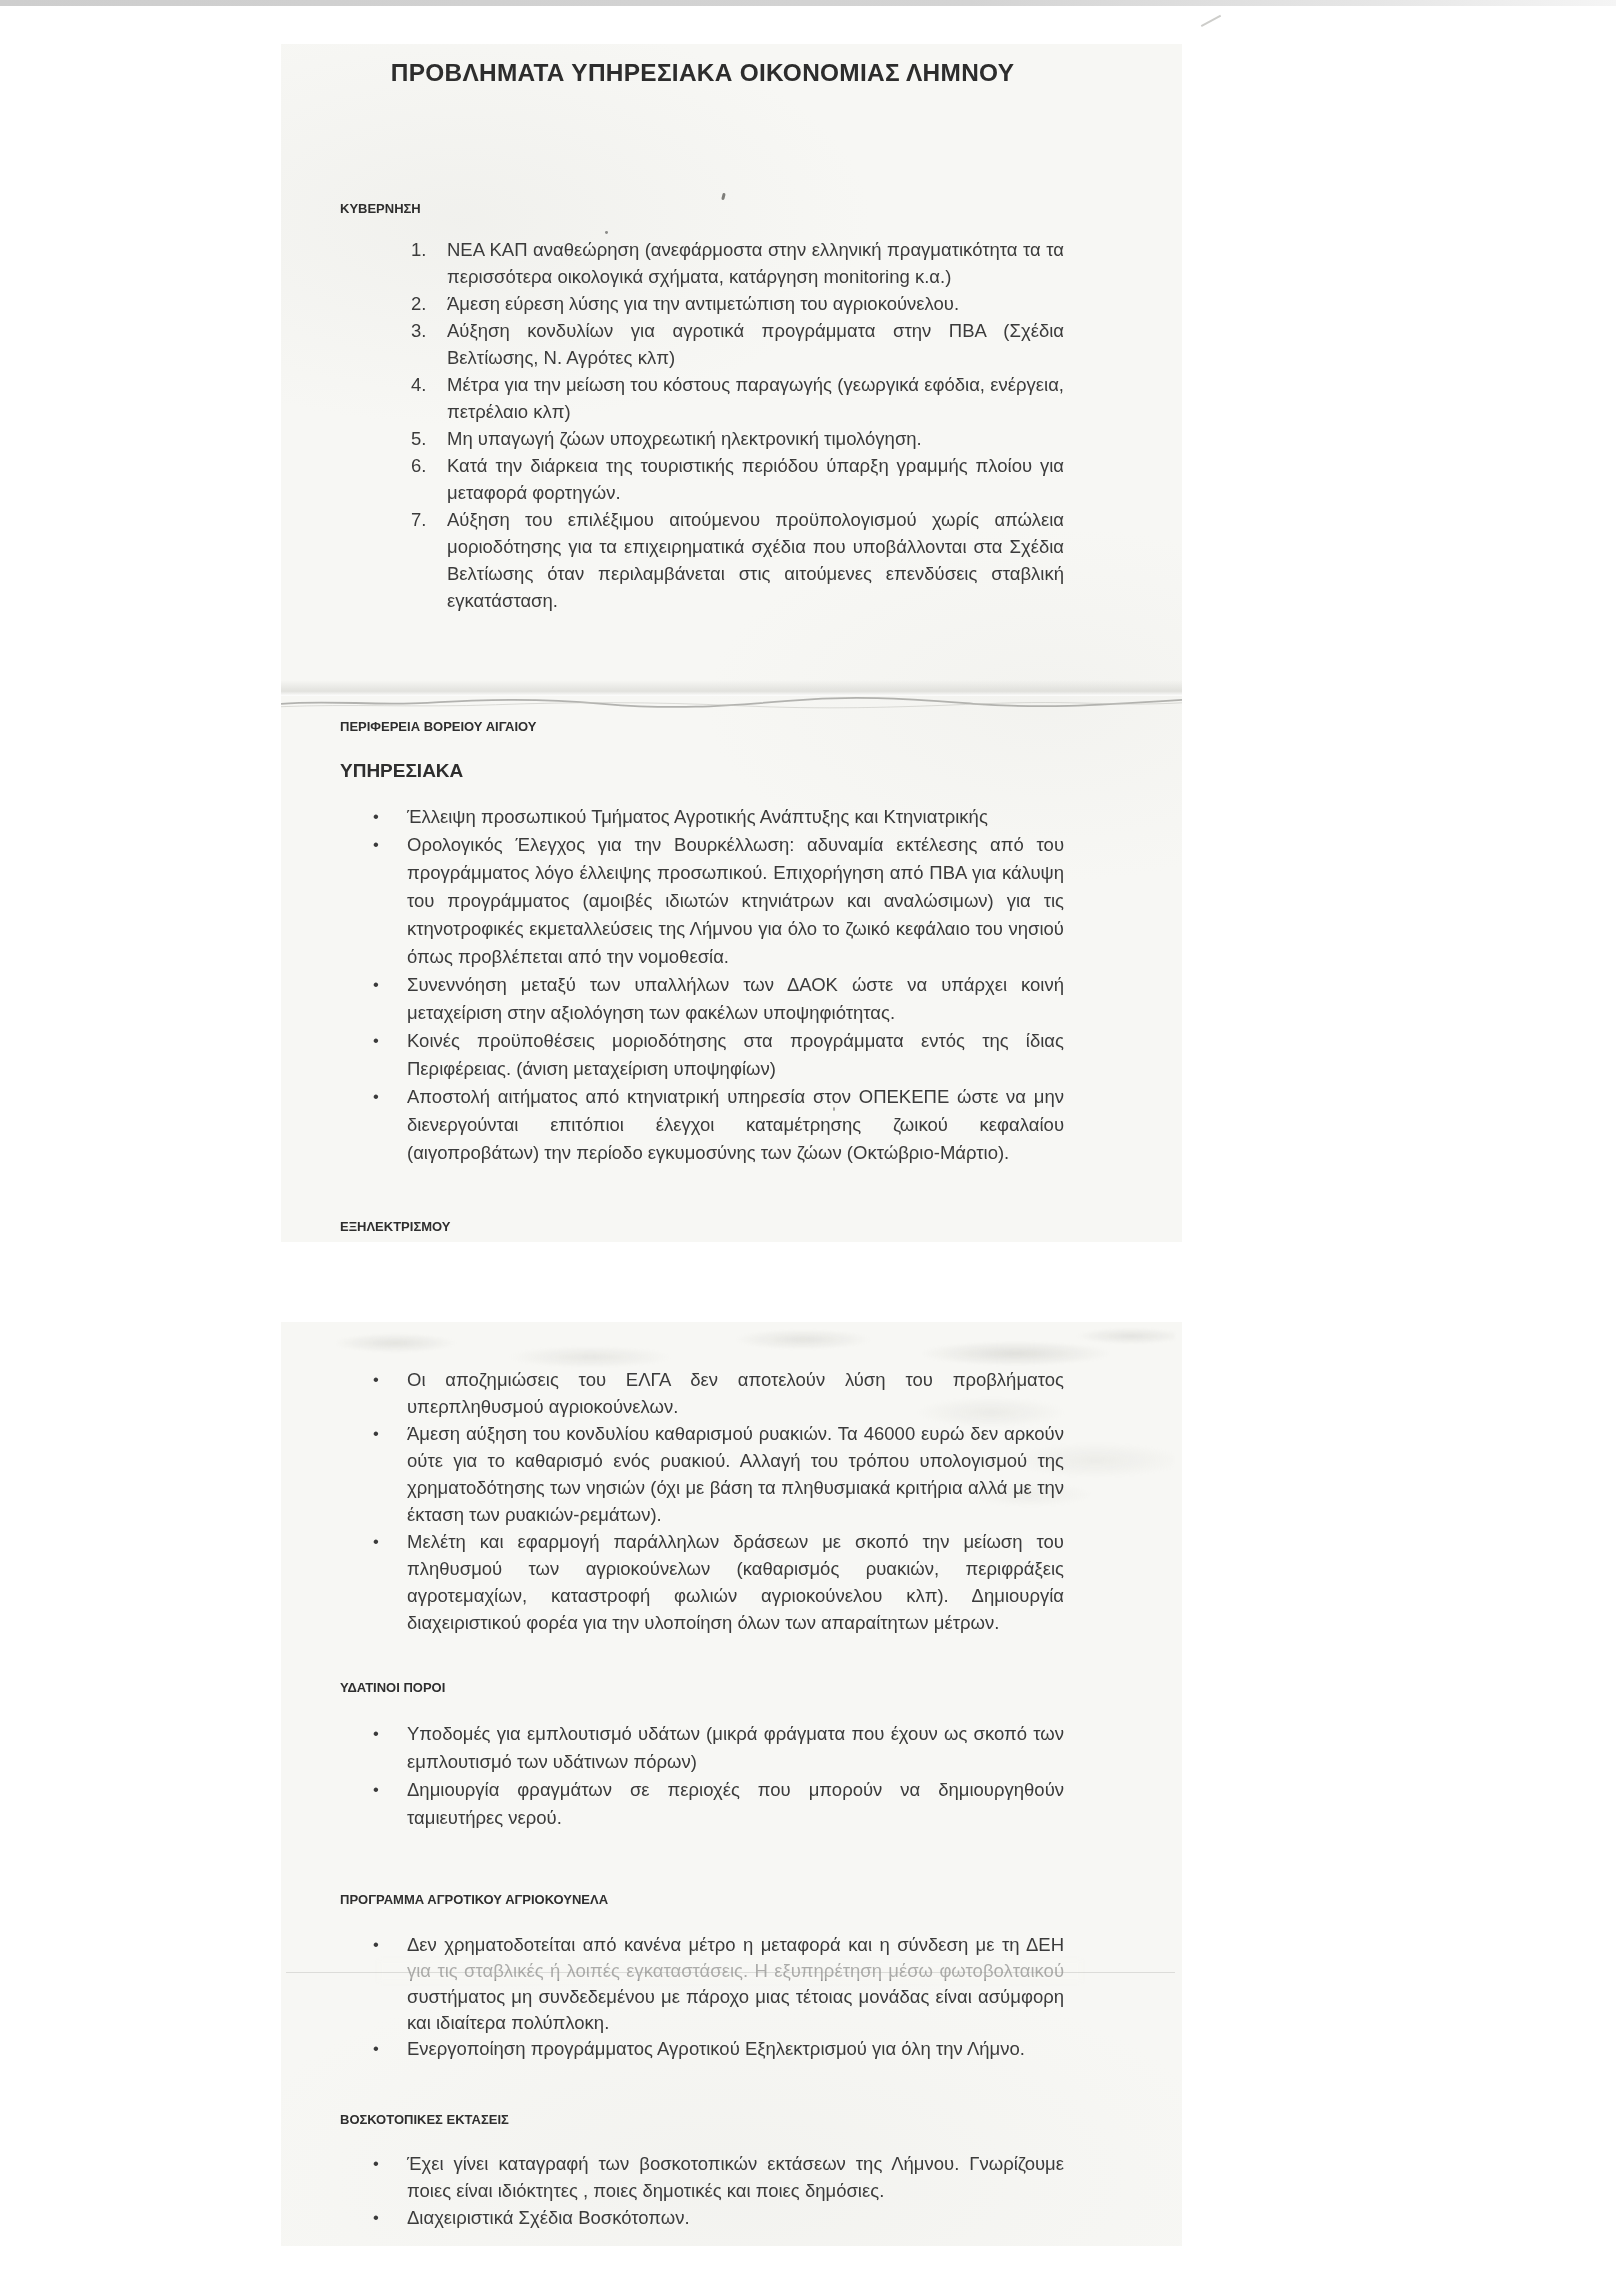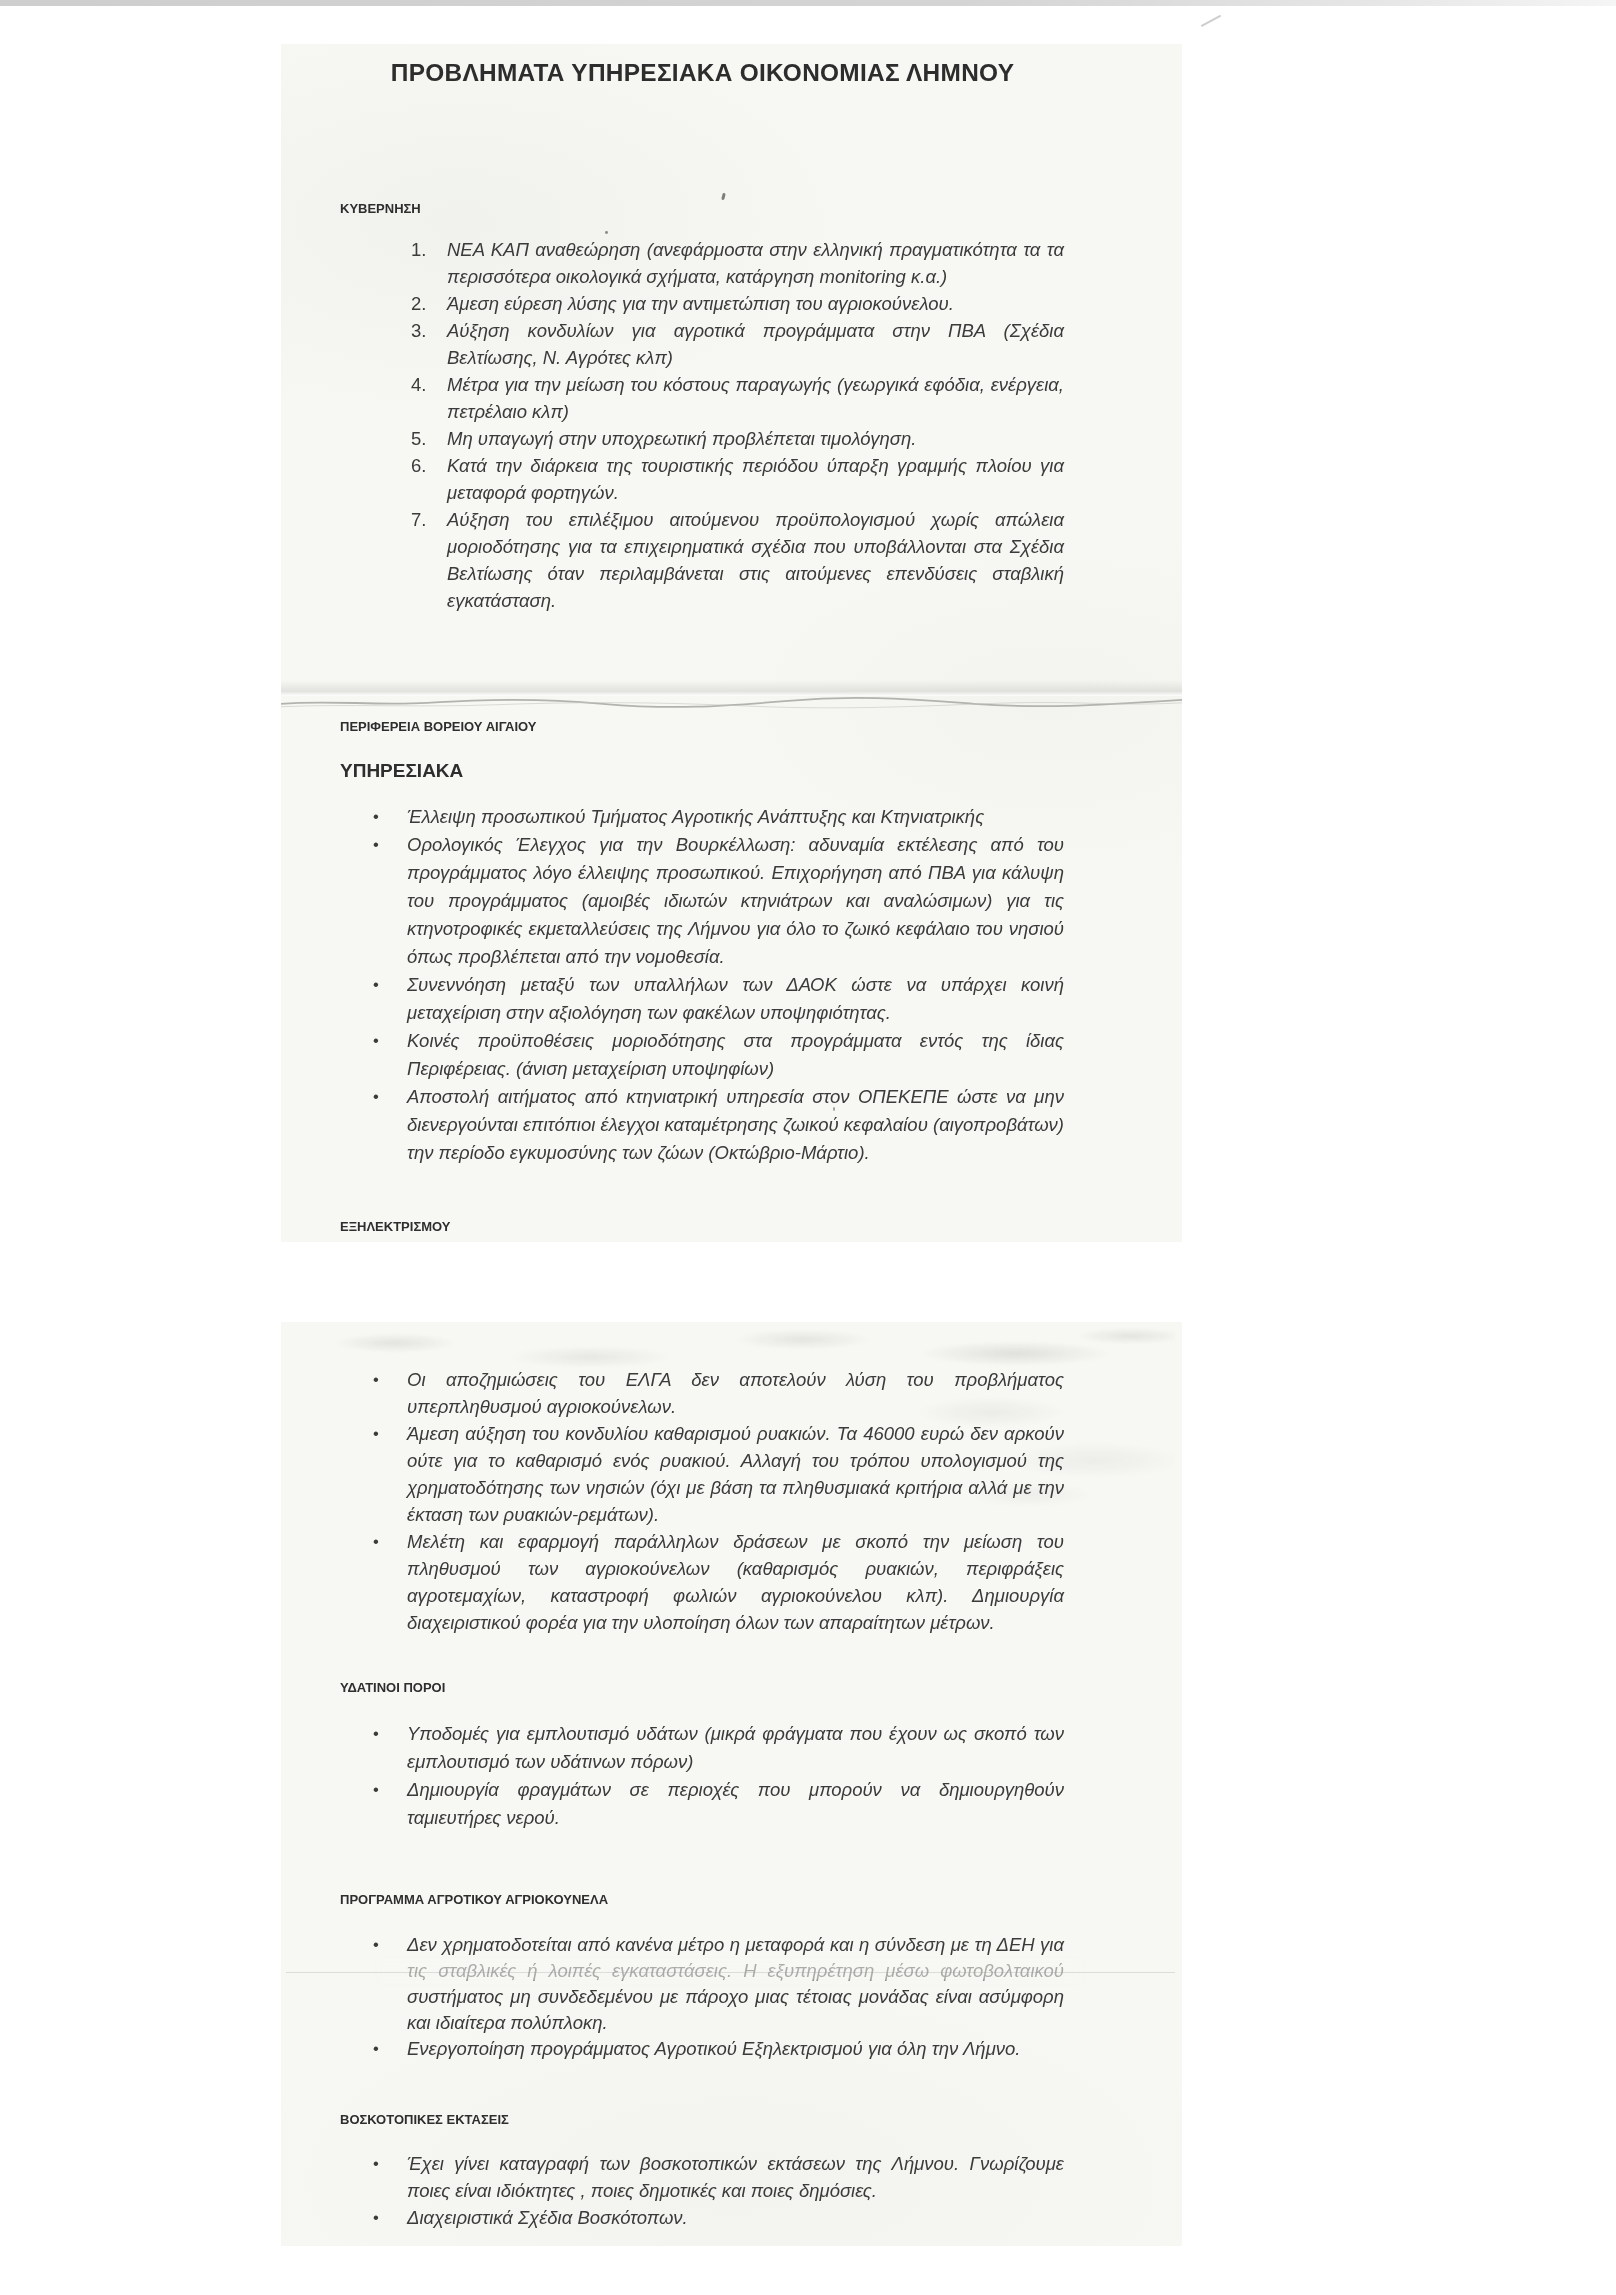--- a/index.html
+++ b/index.html
@@ -33,21 +33,21 @@
     position:absolute;left:59px;margin:0;
     font-size:13px;line-height:27px;font-weight:bold;color:#2e2e2e;
   }
   h3.sub-h{
     position:absolute;left:59px;margin:0;
     font-size:19px;line-height:27px;font-weight:bold;color:#2e2e2e;
   }
   .list{position:absolute;margin:0;padding:0;list-style:none;color:#3b3b3b;}
   .list .row{display:flex;align-items:flex-start;}
   .list .mk{flex:0 0 auto;text-align:left;}
-  .list .tx{flex:1 1 auto;text-align:justify;font-style:italic;}
+  .list .tx{flex:1 1 auto;text-align:justify;}
   
   #list-government{left:130px;top:192px;width:653px;font-size:18.5px;}
   #list-government .row{line-height:27px;}
   #list-government .mk{width:36px;}
   
   .blist{left:92px;width:691px;font-size:18.5px;}
   .blist .mk{width:34px;font-size:16.6px;}
   #list-services{top:759px;}      #list-services .row{line-height:28px;}
   #list-rabbits{top:1322px;}      #list-rabbits .row{line-height:27px;}
   #list-water{top:1676px;}        #list-water .row{line-height:28px;}
@@ -142,21 +142,21 @@
         <span class="tx">Αύξηση κονδυλίων για αγροτικά προγράμματα στην ΠΒΑ (Σχέδια Βελτίωσης, Ν. Αγρότες κλπ)</span>
       </li>
 
       <li class="row">
         <span class="mk">4.</span>
         <span class="tx">Μέτρα για την μείωση του κόστους παραγωγής (γεωργικά εφόδια, ενέργεια, πετρέλαιο κλπ)</span>
       </li>
 
       <li class="row">
         <span class="mk">5.</span>
-        <span class="tx">Μη υπαγωγή στην υποχρεωτική προβλέπεται τιμολόγηση.</span>
+        <span class="tx">Μη υπαγωγή ζώων υποχρεωτική ηλεκτρονική τιμολόγηση.</span>
       </li>
 
       <li class="row">
         <span class="mk">6.</span>
         <span class="tx">Κατά την διάρκεια της τουριστικής περιόδου ύπαρξη γραμμής πλοίου για μεταφορά φορτηγών.</span>
       </li>
 
       <li class="row">
         <span class="mk">7.</span>
         <span class="tx">Αύξηση του επιλέξιμου αιτούμενου προϋπολογισμού χωρίς απώλεια μοριοδότησης για τα επιχειρηματικά σχέδια που υποβάλλονται στα Σχέδια Βελτίωσης όταν περιλαμβάνεται στις αιτούμενες επενδύσεις σταβλική εγκατάσταση.</span>

